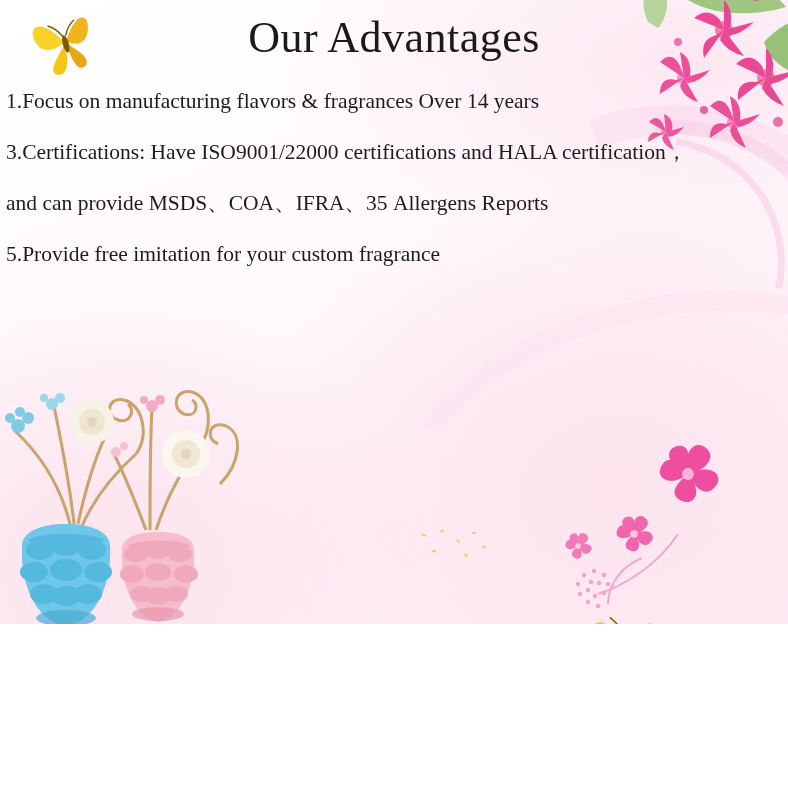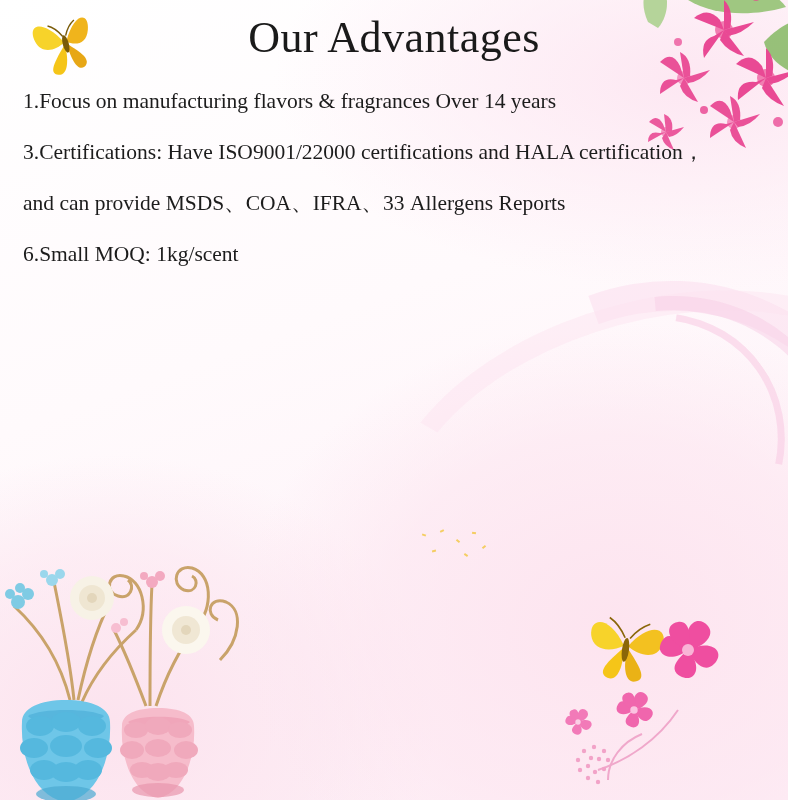--- a/index.html
+++ b/index.html
@@ -9,21 +9,21 @@
   body {
     width: 788px;
     height: 800px;
     overflow: hidden;
     font-family: "Liberation Serif", serif;
     background: #ffffff;
   }
   .poster {
     position: relative;
     width: 788px;
-    height: 800px;
+    height: 624px;
     overflow: hidden;
     background:
       radial-gradient(ellipse 520px 420px at 78% 78%, #fde4ef 0%, rgba(253,228,239,0.55) 45%, rgba(255,255,255,0) 72%),
       radial-gradient(ellipse 420px 340px at 14% 90%, #fce3ee 0%, rgba(252,227,238,0.5) 50%, rgba(255,255,255,0) 78%),
       radial-gradient(ellipse 600px 300px at 88% 10%, #fde7f2 0%, rgba(255,255,255,0) 70%),
       linear-gradient(160deg, #ffffff 0%, #fffafc 40%, #fdeef6 100%);
   }
 
   
   .swirl {
@@ -48,21 +48,21 @@
     line-height: 56px;
     color: #1a1a1a;
     font-family: "Liberation Serif", serif;
     letter-spacing: 0.5px;
     z-index: 6;
   }
 
   .lines {
     position: absolute;
     top: 76px;
-    left: 23px;
+    left: 6px;
     width: 700px;
     z-index: 6;
   }
   .line {
     font-size: 21.5px;
     line-height: 51px;
     color: #1c1c1c;
     font-family: "Liberation Serif", serif;
     white-space: nowrap;
   }
@@ -344,17 +344,17 @@
         </g>
       </g>
     </svg>
   </div>
 
   <div class="title">Our Advantages</div>
 
   <div class="lines">
     <div class="line">1.Focus on manufacturing flavors &amp; fragrances Over 14 years</div>
     <div class="line">3.Certifications: Have ISO9001/22000 certifications and HALA certification，</div>
-    <div class="line">and can provide MSDS、COA、IFRA、33 Allergens Reports</div>
-    <div class="line">6.Small MOQ: 1kg/scent</div>
+    <div class="line">and can provide MSDS、COA、IFRA、35 Allergens Reports</div>
+    <div class="line">5.Provide free imitation for your custom fragrance</div>
   </div>
 
 </div>
 
 </body></html>

